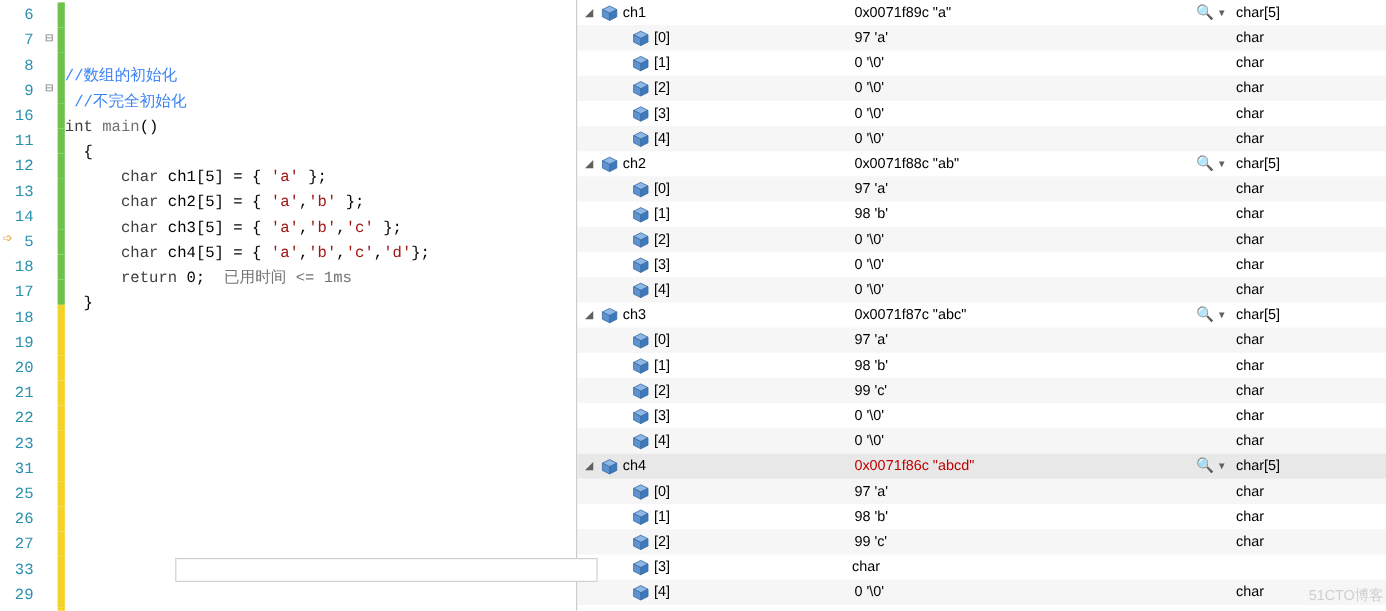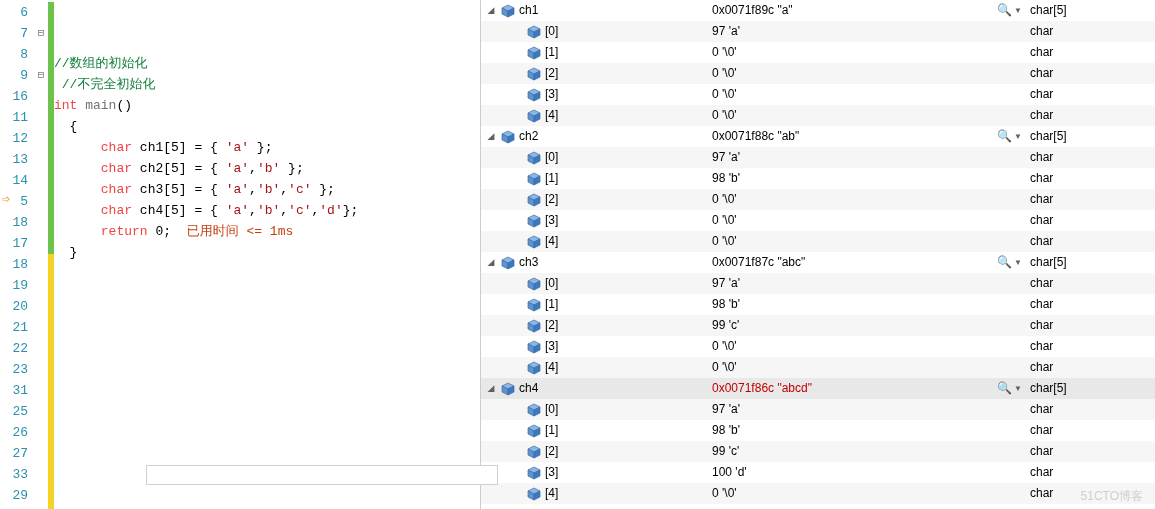--- a/index.html
+++ b/index.html
@@ -8,44 +8,44 @@
   .gutter{width:34px;text-align:right;color:#2b91af;padding-top:2px;user-select:none}
   .gutter .ln{height:21px;line-height:21px;padding-right:6px}
   .fold{width:14px;padding-top:2px}
   .fold .fc{height:21px;line-height:21px;text-align:center;color:#808080;font-size:11px}
   .chg{width:6px;padding-top:2px}
   .chg .c{height:21px}
   .cg{background:#6cc24a}
   .cy{background:#f5d326}
   .code{flex:1;padding-top:2px;white-space:pre;position:relative}
   .code .cl{height:21px;line-height:21px}
-  .kw{color:#ef4444}
-  .cm{color:#15803d}
+  .kw{color:#404040}
+  .cm{color:#3b82f6}
   .str{color:#a31515}
   .fn{color:#737373}
-  .hint{color:#c2410c}
+  .hint{color:#737373}
   .ptr{position:absolute;left:2px;top:191px;color:#f0a030;font-size:14px}
   .cursor-box{position:absolute;left:92px;top:465px;width:350px;height:18px;border:1px solid #d0d0d0;background:#fff}
   .watch{flex:1;overflow:auto;font-family:"Segoe UI",Tahoma,sans-serif;font-size:12px}
   .wrow{display:flex;height:21px;line-height:21px;align-items:center}
   .alt{background:#f6f6f6}
   .sel{background:#e8e8e8}
   .wc1{display:flex;align-items:center;width:225px;padding-left:4px;box-sizing:border-box}
   .wc2{width:320px;padding-left:6px;box-sizing:border-box}
   .wc3{width:100px;padding-left:4px;box-sizing:border-box}
   .tw{display:inline-block;width:12px;text-align:center;color:#606060;font-size:9px;cursor:pointer}
   .cube{display:inline-block;width:14px;height:14px;margin:0 4px;position:relative}
   .cube svg{width:14px;height:14px}
   .red{color:#c00000}
   .actions{display:inline-flex;align-items:center;float:right;margin-right:4px;color:#606060}
   .actions .mag{font-size:12px;margin-right:2px}
   .actions .drop{font-size:8px}
   .ind0{}
   .ind1{padding-left:30px}
-  .wm{position:absolute;right:12px;bottom:4px;color:#cfcfcf;font-size:12px;font-family:sans-serif}
+  .wm{position:absolute;right:2px;bottom:4px;color:#cfcfcf;font-size:12px;font-family:sans-serif}
 </style>
 </head>
 <body>
 
 <div class="app">
   <div class="editor">
     <span class="ptr">➩</span>
     <div class="gutter" id="gutter">
         <div class="ln">6</div>
         <div class="ln">7</div>
@@ -433,21 +433,20 @@
       <div class="wrow">
         <div class="wc1 ind1">
           <span class="tw"></span>
           <span class="cube"><svg viewBox="0 0 14 14">
               <polygon points="7,1 13,4 7,7 1,4" fill="#8fb7e6" stroke="#3b6ea5" stroke-width="0.7"></polygon>
               <polygon points="1,4 7,7 7,13 1,10" fill="#5e93cf" stroke="#3b6ea5" stroke-width="0.7"></polygon>
               <polygon points="13,4 7,7 7,13 13,10" fill="#3d79bd" stroke="#3b6ea5" stroke-width="0.7"></polygon>
             </svg></span>
           <span>[3]</span>
         </div>
-        <div class="wc2"><span>100 'd'</span></div>
         <div class="wc3">char</div>
       </div>
       <div class="wrow alt">
         <div class="wc1 ind1">
           <span class="tw"></span>
           <span class="cube"><svg viewBox="0 0 14 14">
               <polygon points="7,1 13,4 7,7 1,4" fill="#8fb7e6" stroke="#3b6ea5" stroke-width="0.7"></polygon>
               <polygon points="1,4 7,7 7,13 1,10" fill="#5e93cf" stroke="#3b6ea5" stroke-width="0.7"></polygon>
               <polygon points="13,4 7,7 7,13 13,10" fill="#3d79bd" stroke="#3b6ea5" stroke-width="0.7"></polygon>
             </svg></span>

